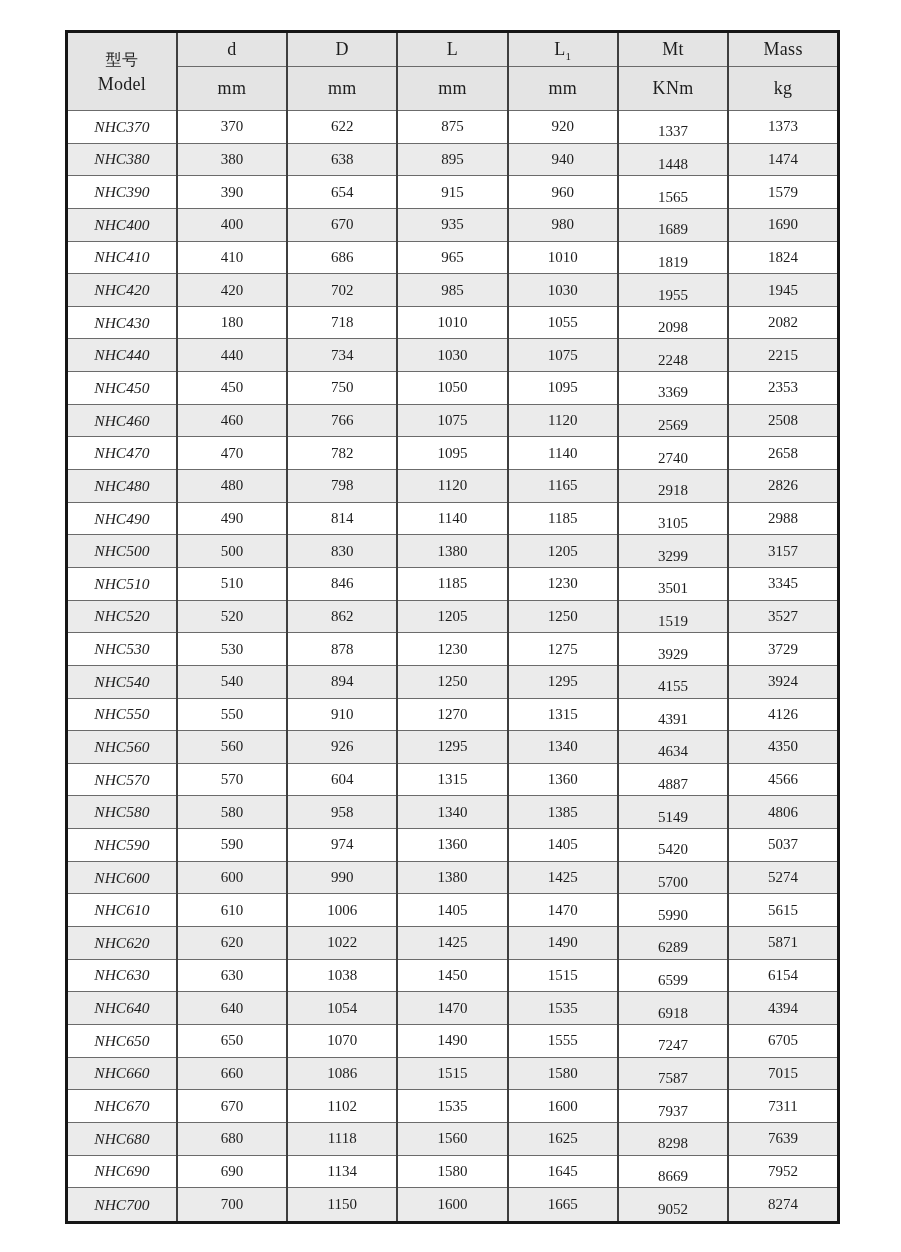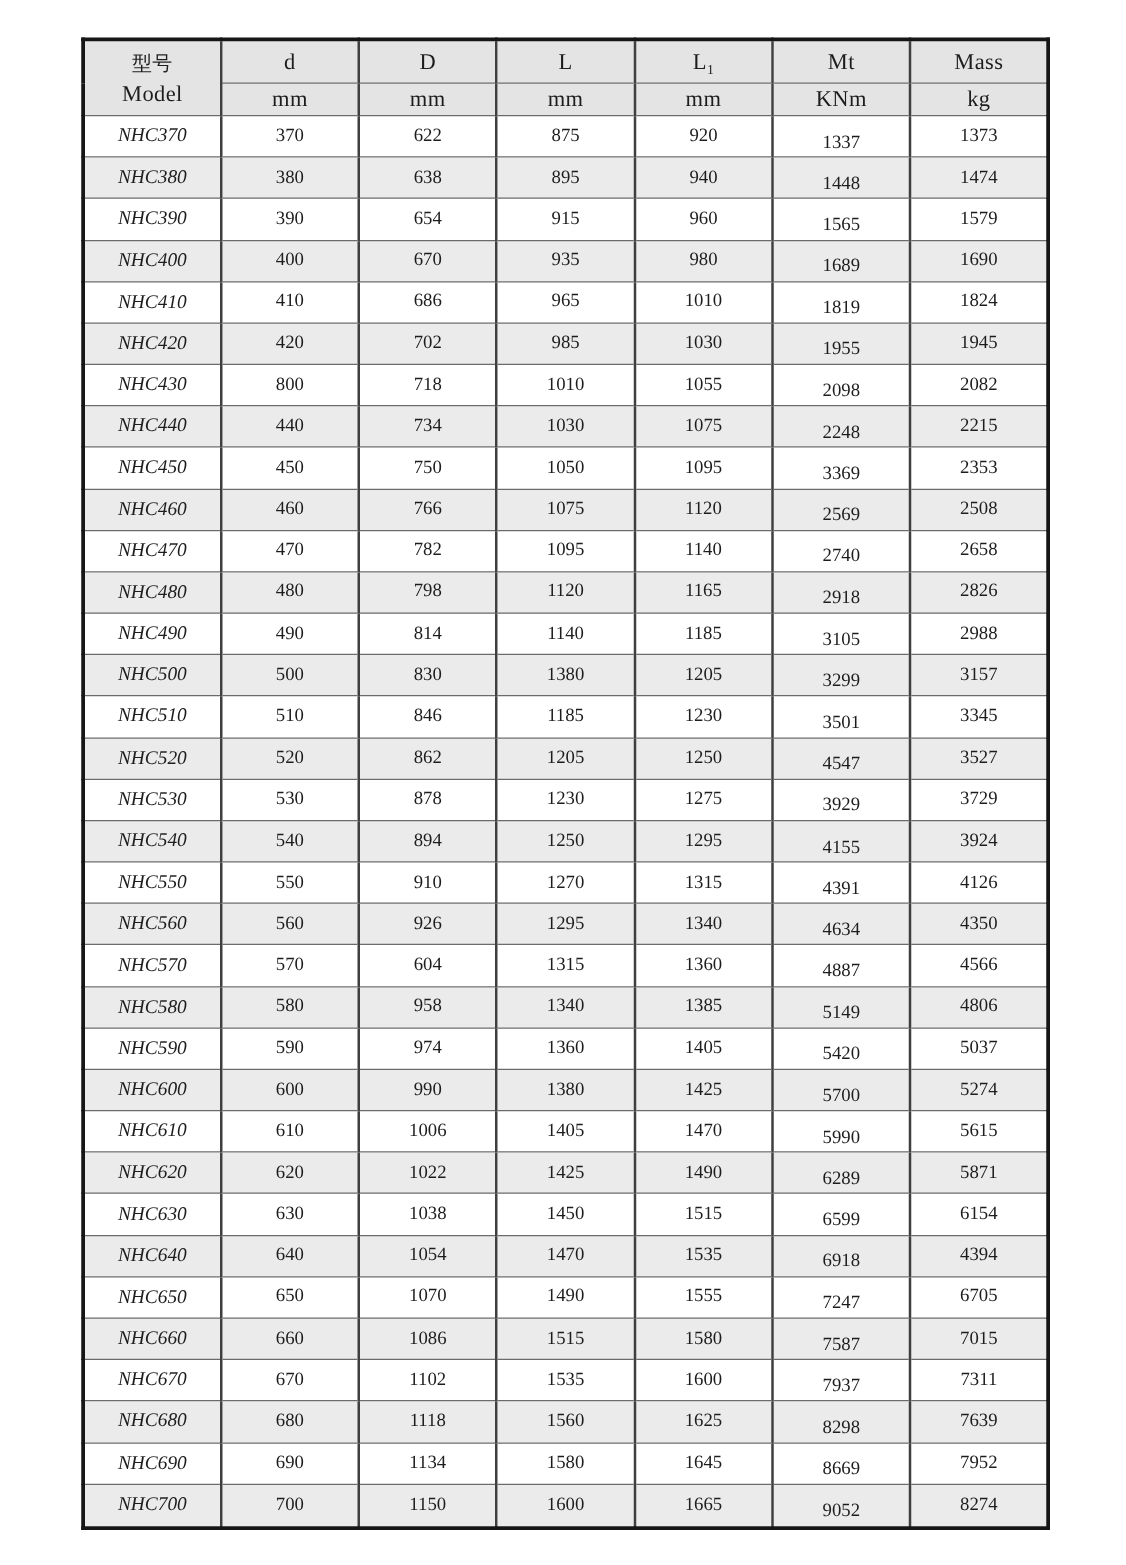--- a/index.html
+++ b/index.html
@@ -46,21 +46,21 @@
   table.spec {
     border: 3px solid var(--border-outer);
   }
   table.spec th {
     background: var(--header-bg);
     font-weight: normal;
     font-size: 18px;
     letter-spacing: 0.3px;
   }
   tr.header-top { height: 35px; }
-  tr.header-units { height: 26px; }
+  tr.header-units { height: 44px; }
   th.model-head {
     font-size: 17px;
     line-height: 1.35;
   }
   th .cn { font-size: 16px; }
   sub.col-sub { font-size: 11px; line-height: 0; }
   tbody td {
     font-size: 15px;
     background: var(--row-bg);
   }
@@ -149,21 +149,21 @@
           <td class="model">NHC420</td>
           <td><span>420</span></td>
           <td><span>702</span></td>
           <td><span>985</span></td>
           <td><span>1030</span></td>
           <td><span class="mt-val">1955</span></td>
           <td><span>1945</span></td>
         </tr>
         <tr>
           <td class="model">NHC430</td>
-          <td><span>800</span></td>
+          <td><span>180</span></td>
           <td><span>718</span></td>
           <td><span>1010</span></td>
           <td><span>1055</span></td>
           <td><span class="mt-val">2098</span></td>
           <td><span>2082</span></td>
         </tr>
         <tr>
           <td class="model">NHC440</td>
           <td><span>440</span></td>
           <td><span>734</span></td>
@@ -234,21 +234,21 @@
           <td><span>1230</span></td>
           <td><span class="mt-val">3501</span></td>
           <td><span>3345</span></td>
         </tr>
         <tr>
           <td class="model">NHC520</td>
           <td><span>520</span></td>
           <td><span>862</span></td>
           <td><span>1205</span></td>
           <td><span>1250</span></td>
-          <td><span class="mt-val">4547</span></td>
+          <td><span class="mt-val">1519</span></td>
           <td><span>3527</span></td>
         </tr>
         <tr>
           <td class="model">NHC530</td>
           <td><span>530</span></td>
           <td><span>878</span></td>
           <td><span>1230</span></td>
           <td><span>1275</span></td>
           <td><span class="mt-val">3929</span></td>
           <td><span>3729</span></td>

